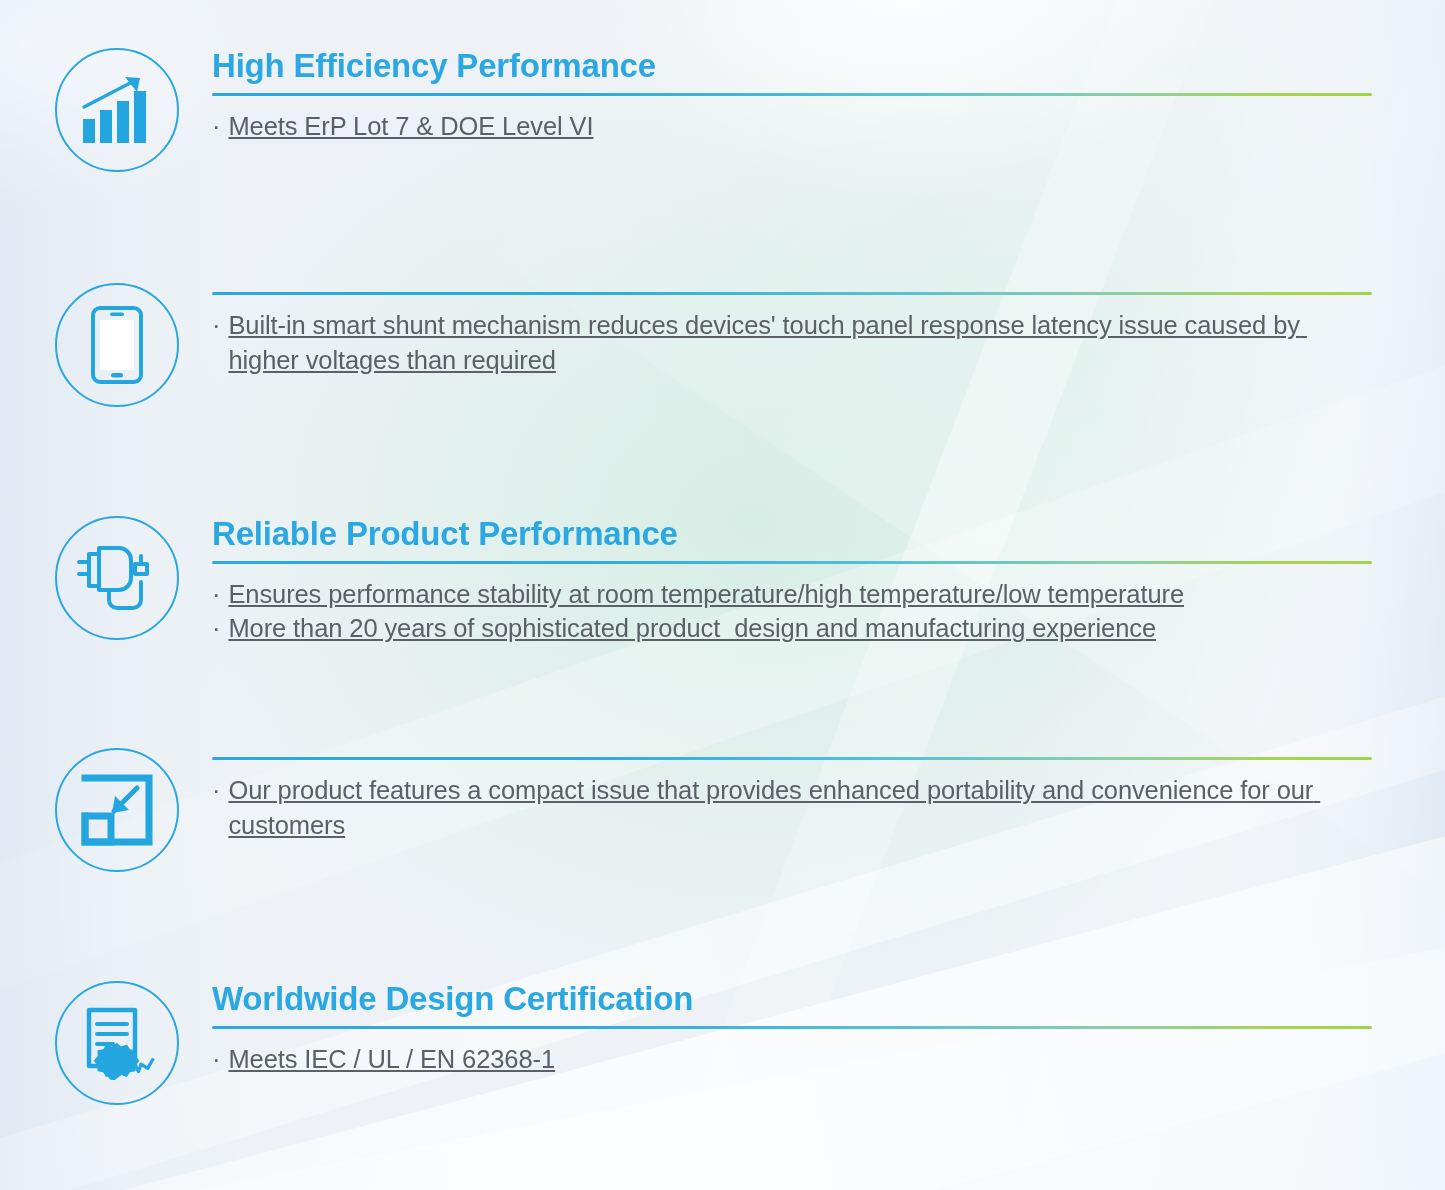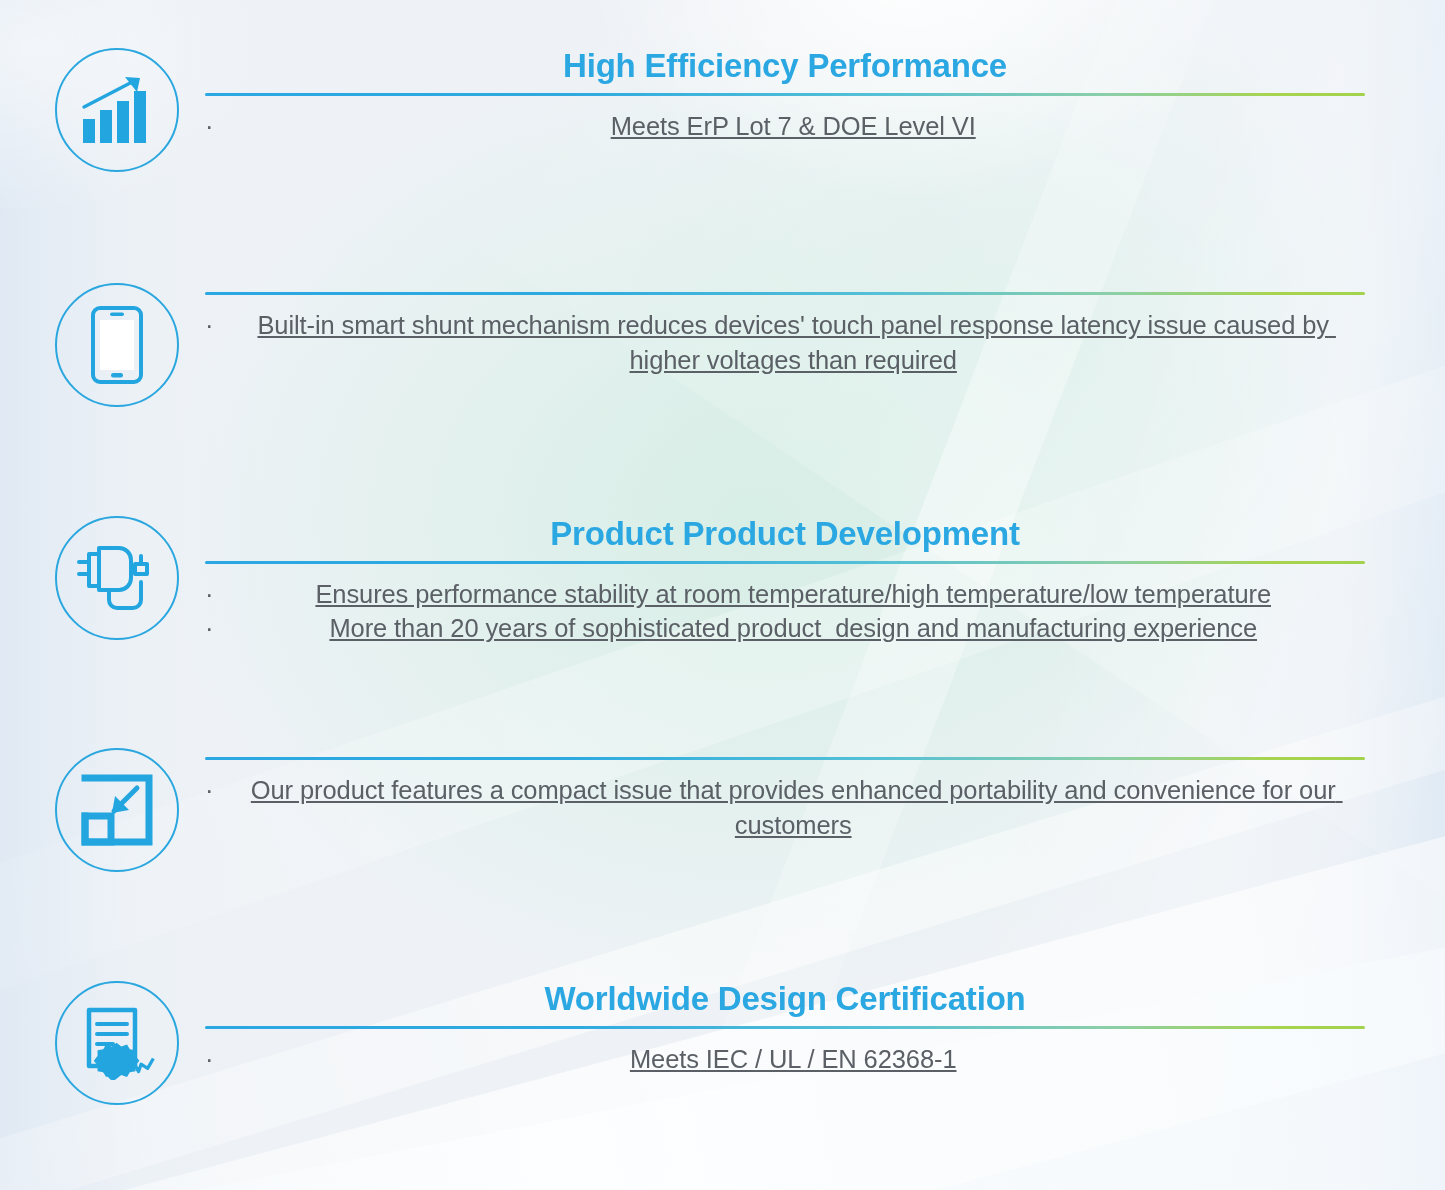--- a/index.html
+++ b/index.html
@@ -73,21 +73,21 @@
     height: 124px;
   }
   .icon-circle {
     width: 124px; height: 124px;
     border: 2.5px solid #2BA7DF;
     border-radius: 50%;
     display: flex; align-items: center; justify-content: center;
   }
   .icon-circle svg { display: block; }
 
-  .content { position: absolute; left: 205px; width: 1160px; text-align: center; }
+  .content { position: absolute; left: 212px; width: 1160px; }
 
   .feat-title {
     color: #2BA7E2;
     font-size: 33px;
     font-weight: bold;
     letter-spacing: -0.2px;
     line-height: 1.08;
     white-space: nowrap;
     margin: 0;
   }
@@ -197,21 +197,21 @@
             <path d="M24 8 h20 a12 12 0 0 1 12 12 v18 a12 12 0 0 1 -12 12 h-20 z"></path>
             <rect x="14" y="14" width="10" height="32"></rect>
             <path d="M4 22 h10 M4 34 h10"></path>
             <path d="M34 50 v10 a8 8 0 0 0 8 8 h16 a8 8 0 0 0 8 -8 v-18"></path>
             <rect x="60" y="24" width="12" height="10"></rect>
             <path d="M66 16 v8"></path>
           </svg>
         </div>
       </div>
       <div class="content">
-        <div class="feat-title">Product Product Development</div>
+        <div class="feat-title">Reliable Product Performance</div>
         <div class="divider"></div>
         <div class="bullets">
           <div class="bullet">
             <span class="dot">·</span>
             <span class="btext">Ensures performance stability at room temperature/high temperature/low temperature</span>
           </div>
           <div class="bullet">
             <span class="dot">·</span>
             <span class="btext">More than 20 years of sophisticated product  design and manufacturing experience</span>
           </div>

